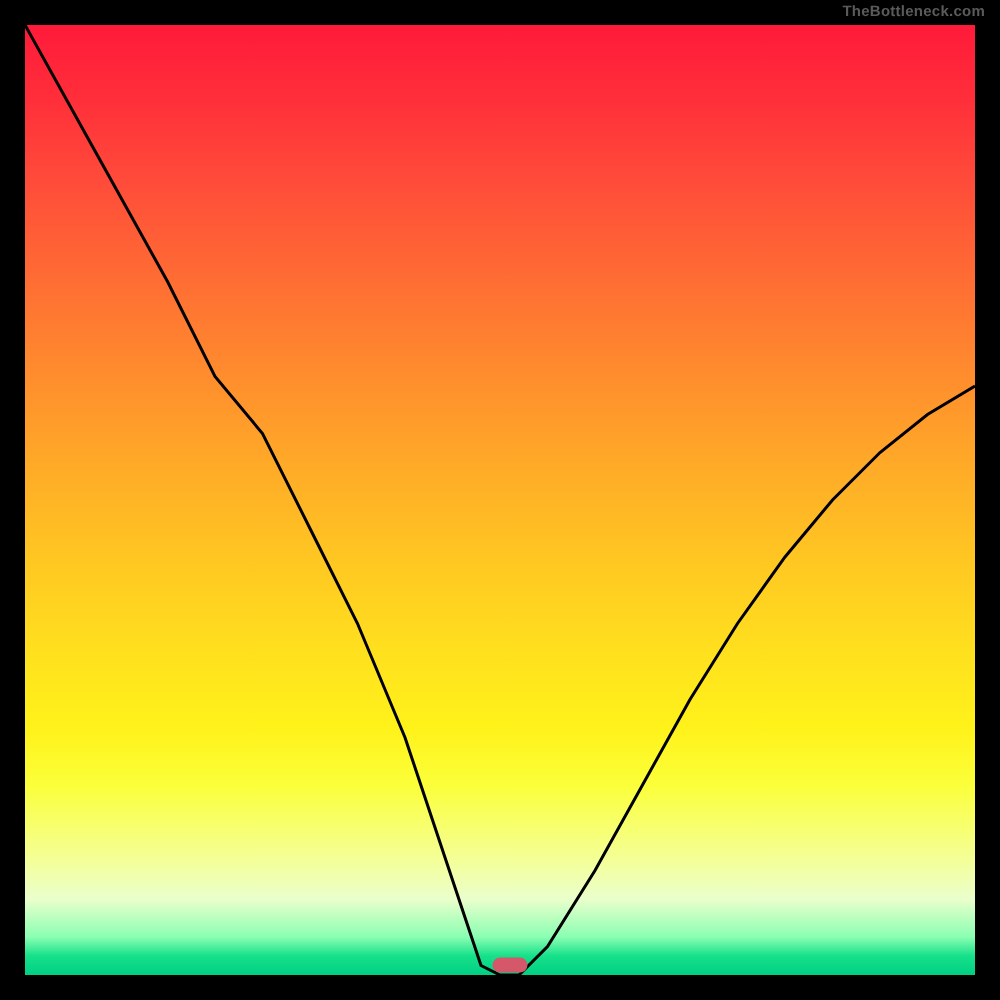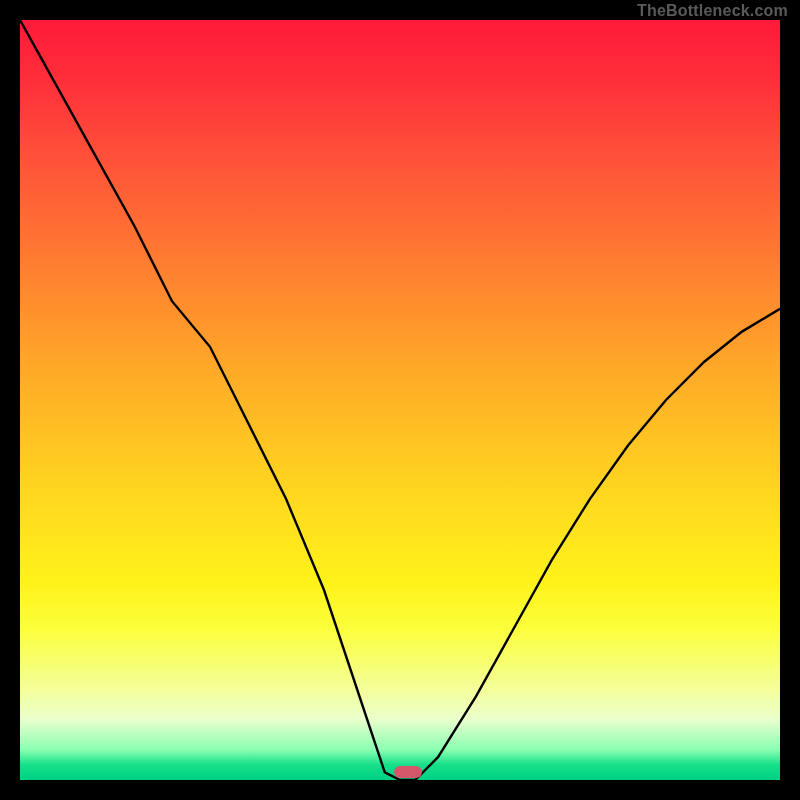--- a/index.html
+++ b/index.html
@@ -53,21 +53,21 @@
   .marker {
     position: absolute;
     background: #d4576a;
     border-radius: 8px;
   }
   .watermark {
     position: absolute;
     top: 2px;
     right: 12px;
     color: #5a5a5a;
-    font-size: 16px;
+    font-size: 12px;
     font-weight: 600;
     letter-spacing: 0.2px;
     user-select: none;
   }
 </style>
 </head>
 <body>
 
 <div class="frame">
   <div class="watermark">TheBottleneck.com</div>

